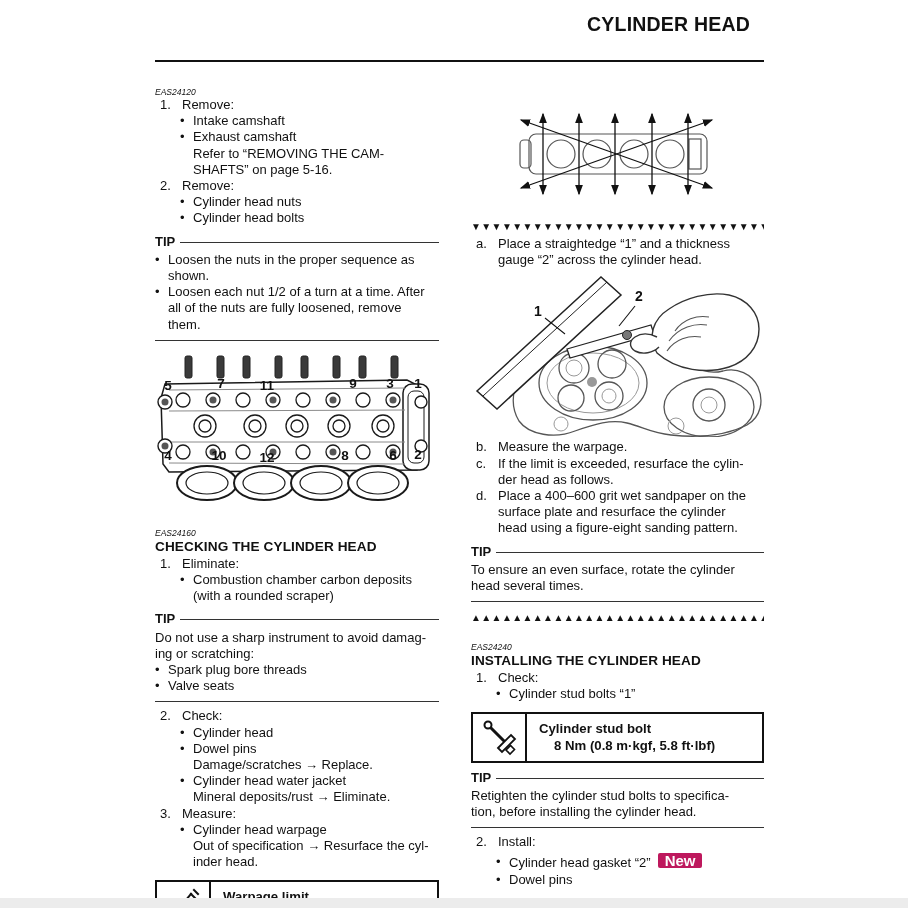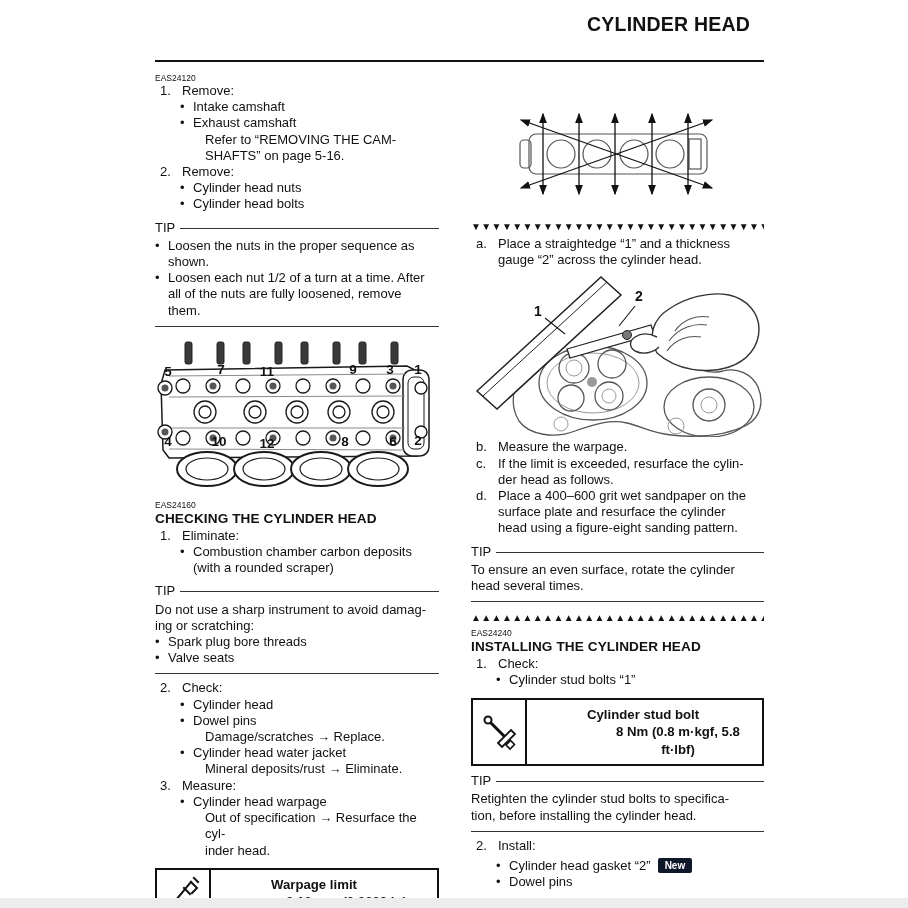--- a/index.html
+++ b/index.html
@@ -7,42 +7,42 @@
     width:908px;height:908px;background:#ffffff;position:relative;overflow:hidden;
     font-family:"Liberation Sans",sans-serif;color:#111;
     -webkit-font-smoothing:antialiased;
   }
   .sheet{position:absolute;left:155px;top:0;width:609px;height:760px;}
   .header-title{position:absolute;top:13px;right:14px;font-size:19.5px;font-weight:bold;letter-spacing:.2px;}
   .top-rule{position:absolute;top:60px;left:0;width:100%;height:2.4px;background:#111;}
   .col{position:absolute;top:69px;font-size:13px;line-height:16.2px;}
   .col-left{left:0;width:284px;}
   .col-right{left:316px;width:293px;}
-  .eas{font-size:8.5px;line-height:10px;margin-top:4px;}
+  .eas{font-size:8.5px;line-height:10px;margin-top:18px;font-style:italic;}
   .h{font-size:13.6px;font-weight:bold;line-height:17px;margin-bottom:1px;letter-spacing:.1px;}
   .step{display:flex;}
   .step .num{flex:0 0 27px;padding-left:5px;box-sizing:border-box;}
   .step .txt{flex:1;}
   .bullet{display:flex;}
   .bullet.ind{margin-left:25px;}
   .bullet .dot{flex:0 0 13px;}
   .bullet .dot::before{content:"\2022";}
   .btxt{flex:1;}
-  .cont{margin-left:50px;}
-  .tip-head{display:flex;align-items:baseline;font-weight:normal;margin-top:7px;margin-bottom:2px;}
+  .cont{margin-left:38px;}
+  .tip-head{display:flex;align-items:baseline;font-weight:bold;margin-top:7px;margin-bottom:2px;}
   .tip-head .tipline{flex:1;border-bottom:1.3px solid #333;margin-left:5px;transform:translateY(-3px);}
   .endrule{border-top:1.3px solid #333;margin:7px 0 6px 0;height:0;}
   .tri{font-size:10px;letter-spacing:.4px;line-height:12px;white-space:nowrap;overflow:hidden;width:100%;color:#111;}
   .tri.down{margin:7px 0 3px 0;}
   .tri.up{margin:10px 0 4px 0;}
   .specbox{display:flex;border:2.2px solid #111;margin:9px 0 5px 0;background:#fff;align-items:stretch;}
   .specbox .icon-cell{flex:0 0 46px;border-right:2.2px solid #111;display:flex;align-items:center;justify-content:center;padding:3px;}
-  .specbox .box-text{padding:6px 8px 6px 12px;font-weight:bold;font-size:13.2px;line-height:17.5px;margin-left:48px;}
+  .specbox .box-text{padding:6px 8px 6px 12px;font-weight:bold;font-size:13.2px;line-height:17.5px;}
   .specbox .box-val{padding-left:15px;text-align:center;}
-  .badge{display:inline-block;background:#0f172a;color:#fff;font-weight:bold;font-size:10px;line-height:15px;padding:0 7px;border-radius:2px;margin-left:7px;transform:translateY(-1px);}
+  .badge{display:inline-block;background:#be185d;color:#fff;font-weight:bold;font-size:15px;line-height:15px;padding:0 7px;border-radius:2px;margin-left:7px;transform:translateY(-1px);}
   .fig{display:block;}
   .fig-seq{margin:27px 0 2px 8px;}
   .fig-illus{margin:7px 0 2px 0;}
   .fig-head{margin:9px 0 4px 0;}
   .gap4{height:4px;}
   .footer-bar{position:absolute;left:0;bottom:0;width:908px;height:10px;background:#ececec;}
   svg text{font-family:"Liberation Sans",sans-serif;}
 </style>
 </head>
 <body>

